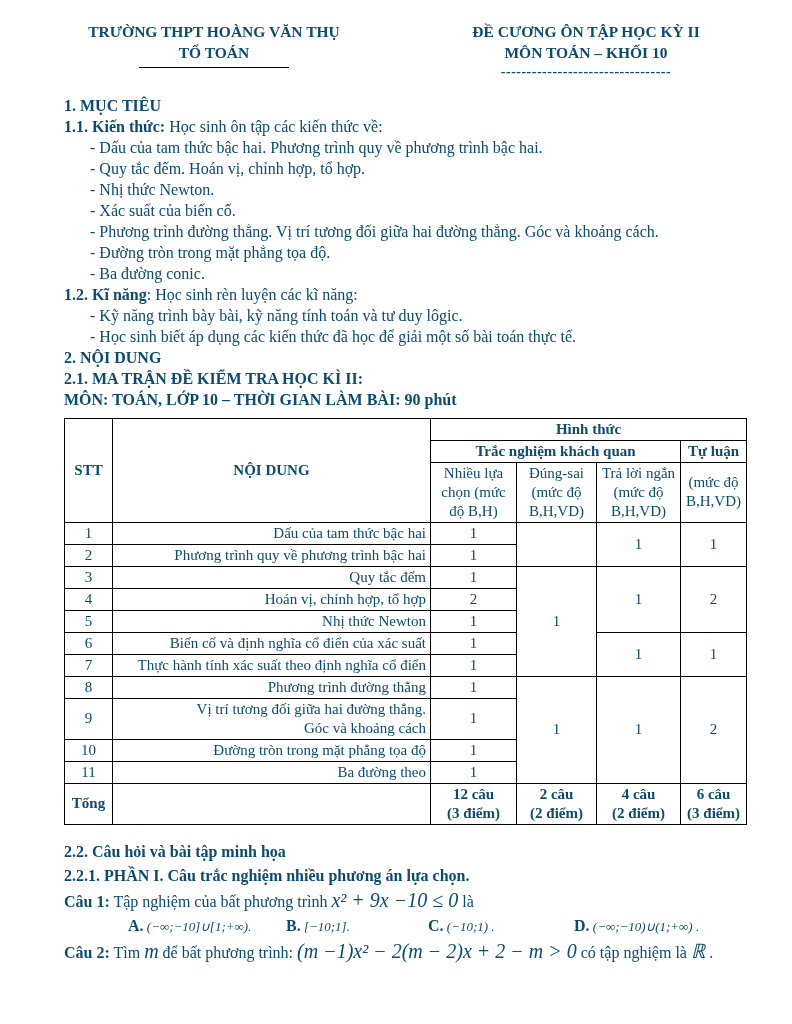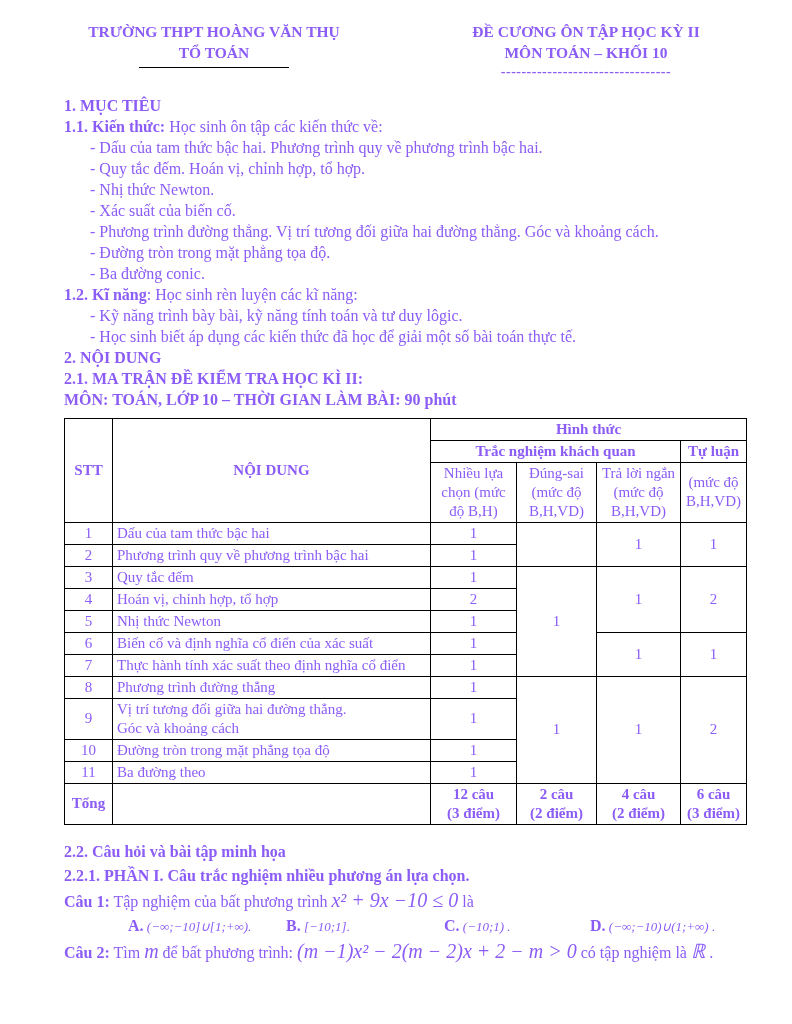--- a/index.html
+++ b/index.html
@@ -1,21 +1,21 @@
 <!DOCTYPE html>
 <html><head>
 <meta charset="utf-8">
 <style>
   * { margin: 0; padding: 0; box-sizing: border-box; }
   html, body { background: #ffffff; }
   .page {
     width: 792px;
     height: 1024px;
     background: #ffffff;
-    color: #8b5cf6;
+    color: #0c4a6e;
     font-family: "Liberation Serif", serif;
     font-size: 16px;
     line-height: 1.3;
     padding: 22px 46px 10px 64px;
     overflow: hidden;
   }
   
   .doc-header { display: flex; justify-content: space-between; margin-bottom: 14px; }
   .header-left { width: 300px; text-align: center; }
   .header-right { width: 320px; text-align: center; }
@@ -39,30 +39,30 @@
   .doc-table th, .doc-table td {
     border: 1px solid #000;
     padding: 1px 4px;
     vertical-align: middle;
     margin-left: 16px;
   }
   .doc-table th { text-align: center; font-weight: bold; }
   .doc-table th.normal { font-weight: normal; }
   .doc-table td { white-space: pre-line; }
   .doc-table td.c { text-align: center; }
-  .doc-table td.topic { text-align: left; }
+  .doc-table td.topic { text-align: right; }
   .doc-table tr.total-row td { font-weight: bold; text-align: center; }
   
   .questions { margin-top: 16px; }
   .q-line { line-height: 22px; margin-top: 2px; }
   .math { font-style: italic; font-size: 20px; }
   .options { display: flex; margin-left: 64px; line-height: 22px; margin-top: 2px; }
   .opt-a { width: 158px; }
   .opt-b { width: 142px; }
-  .opt-c { width: 146px; margin-left: 16px; }
+  .opt-c { width: 146px; }
   .opt-d { flex: 1; }
   .opt-label { font-weight: bold; }
   .opt-value { font-size: 13px; }
 </style>
 </head>
 <body>
 
 <div class="page">
 
   <div class="doc-header">

